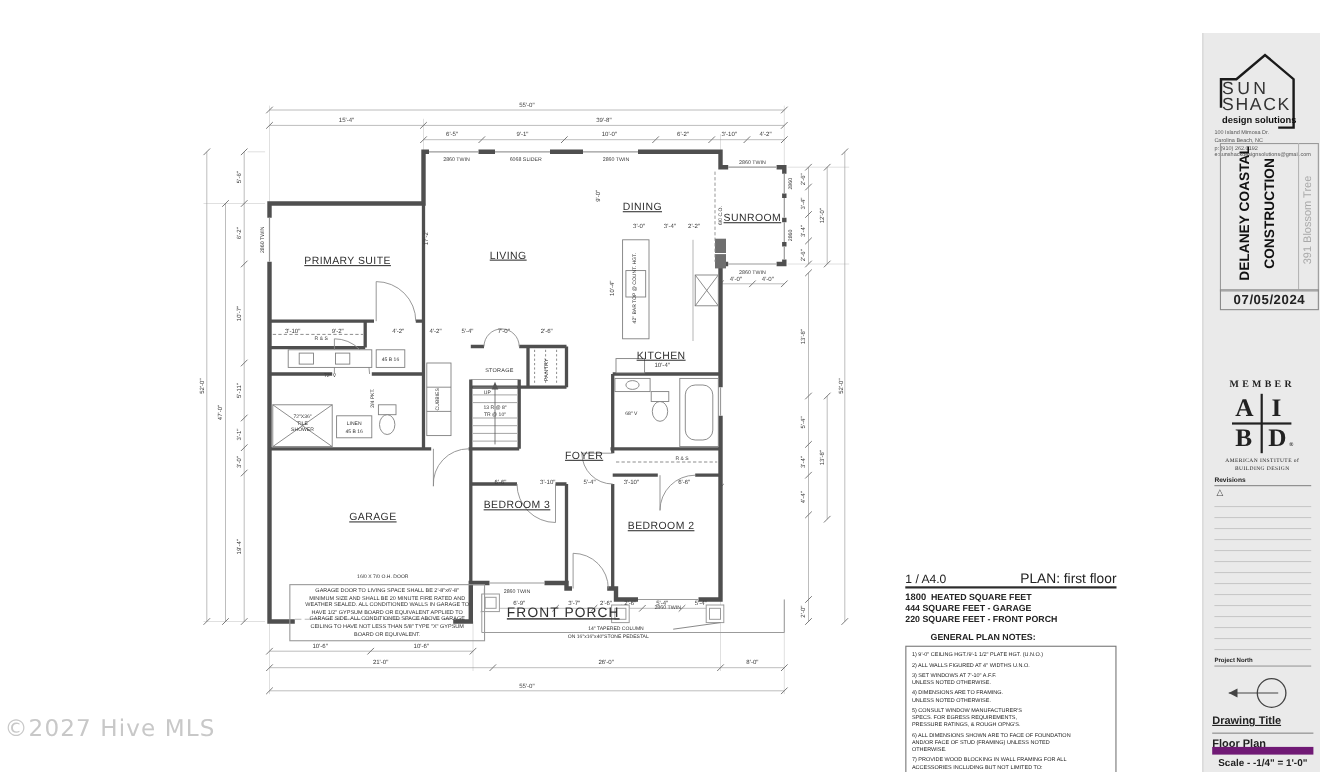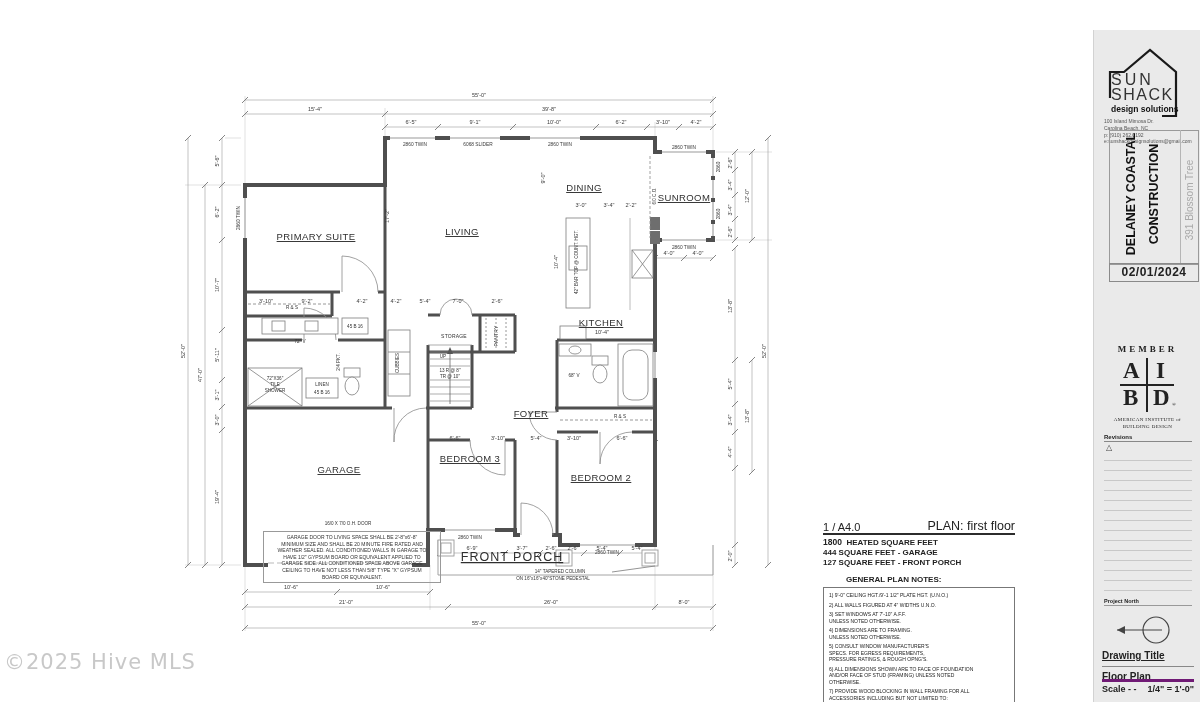--- a/index.html
+++ b/index.html
@@ -44,21 +44,21 @@
   #aibdorg{position:absolute;left:0;top:386px;width:107px;text-align:center;
            font-family:"Liberation Serif",serif;font-size:5px;line-height:1.4;color:#222;letter-spacing:.4px;}
   #revlbl{position:absolute;left:10px;top:404px;width:88px;font-size:6px;font-weight:bold;border-bottom:1px solid #888;padding-bottom:1px;}
   #revtri{position:absolute;left:12px;top:413px;font-size:8px;color:#444;}
   #revlines{position:absolute;left:10px;top:430px;width:88px;}
   #revlines div{border-top:1px solid #c8c8c8;margin-bottom:9px;height:0;}
   #pnorth{position:absolute;left:10px;top:568px;width:88px;font-size:5.5px;font-weight:bold;border-bottom:1px solid #999;padding-bottom:1px;}
   #narrow{position:absolute;left:22px;top:582px;}
   #dtitle{position:absolute;left:8px;top:620px;width:92px;font-size:10px;font-weight:bold;text-decoration:underline;}
   #dname{position:absolute;left:8px;top:636px;width:92px;font-size:10px;font-weight:bold;border-top:1px solid #888;padding-top:4px;}
-  #dscale{position:absolute;left:8px;top:649px;width:92px;font-size:9px;font-weight:bold;border-top:3px solid #701a75;padding-top:2px;display:flex;justify-content:space-between;}
+  #dscale{position:absolute;left:8px;top:649px;width:92px;font-size:9px;font-weight:bold;border-top:7px solid #701a75;padding-top:2px;display:flex;justify-content:center;}
   
   #logo{position:absolute;left:6px;top:8px;}
   
   #wm{position:absolute;left:4px;top:650px;font-size:21px;color:#c8c8c8;letter-spacing:1px;
       font-family:"DejaVu Sans",sans-serif;}
 </style>
 </head>
 <body>
 
 <div id="canvas">
@@ -304,21 +304,21 @@
 
 
 <div id="planinfo">
   <div class="hdr">
     <span class="ref">1 / A4.0</span>
     <span class="plan">PLAN: first floor</span>
   </div>
   <div class="sqft">
     <div><b>1800</b>&nbsp;&nbsp;<span>HEATED SQUARE FEET</span></div>
     <div>444 SQUARE FEET - GARAGE</div>
-    <div>127 SQUARE FEET - FRONT PORCH</div>
+    <div>220 SQUARE FEET - FRONT PORCH</div>
   </div>
   <div class="ntitle">GENERAL PLAN NOTES:</div>
   <div class="nbox">
     <div>1) 9'-0" CEILING HGT./9'-1 1/2" PLATE HGT. (U.N.O.)</div>
     <div>2) ALL WALLS FIGURED AT 4" WIDTHS U.N.O.</div>
     <div>3) SET WINDOWS AT 7'-10" A.F.F.
     UNLESS NOTED OTHERWISE.</div>
     <div>4) DIMENSIONS ARE TO FRAMING.
     UNLESS NOTED OTHERWISE.</div>
     <div>5) CONSULT WINDOW MANUFACTURER'S
@@ -346,21 +346,21 @@
     <div>100 Island Mimosa Dr.</div>
     <div>Carolina Beach, NC</div>
     <div>p: (910) 262.0192</div>
     <div>e:sunshackdesignsolutions@gmail.com</div>
   </div>
   <div id="clientbox"></div>
   <div id="clientsep"></div>
   <span class="vr" style="left:37px;top:164px;font-weight:bold;font-size:12.5px;color:#111;">DELANEY COASTAL</span>
   <span class="vr" style="left:60px;top:164px;font-weight:bold;font-size:12.5px;color:#111;">CONSTRUCTION</span>
   <span class="vr" style="left:95px;top:170px;font-size:10px;color:#a9a9a9;">391 Blossom Tree</span>
-  <div id="datebox">02/01/2024</div>
+  <div id="datebox">07/05/2024</div>
   <div id="member">MEMBER</div>
   <div id="aibd">
     <span style="left:3px;top:0;">A</span>
     <span style="left:36px;top:0;">I</span>
     <span style="left:3px;top:27px;">B</span>
     <span style="left:33px;top:27px;">D</span>
     <span class="reg">®</span>
     <div class="vline"></div>
     <div class="hline"></div>
   </div>
@@ -394,15 +394,15 @@
   </svg>
   <div id="dtitle">Drawing Title</div>
   <div id="dname">Floor Plan</div>
   <div id="dscale">
     <span>Scale - -</span>
     <span>1/4" = 1'-0"</span>
   </div>
 </div>
 
 
-<div id="wm">©2025 Hive MLS</div>
+<div id="wm">©2027 Hive MLS</div>
 
 </div>
 
 </body></html>

